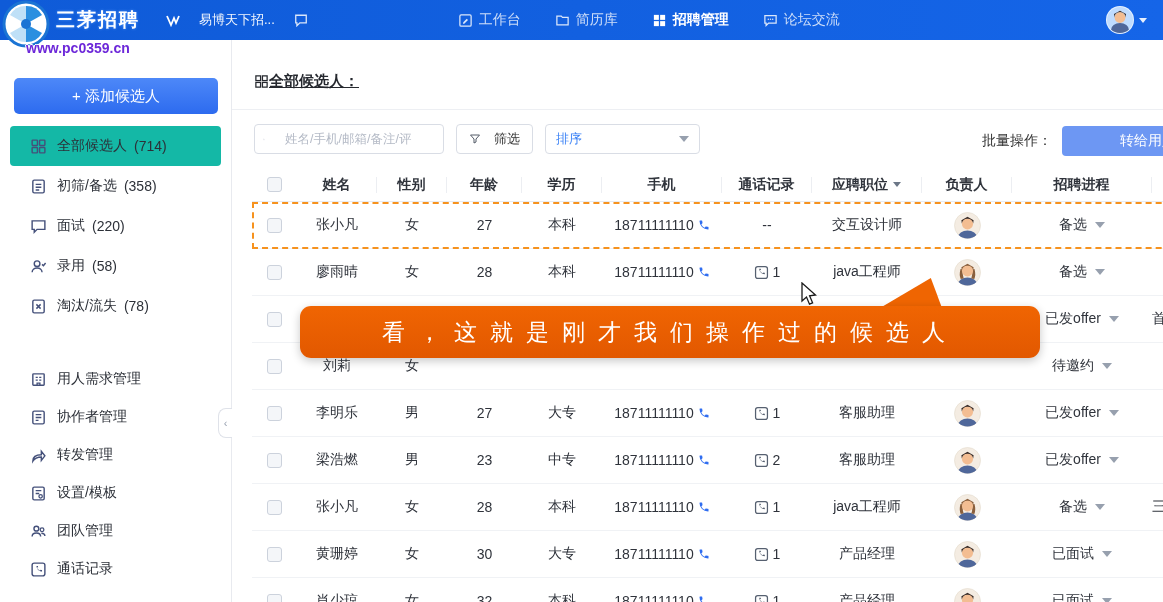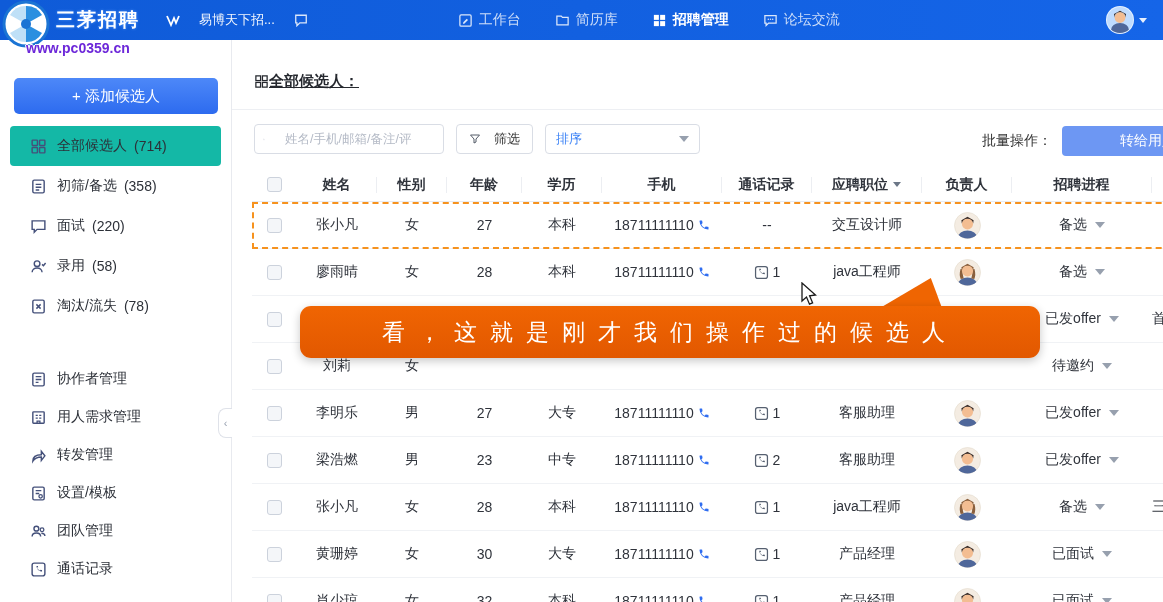--- a/index.html
+++ b/index.html
@@ -193,31 +193,31 @@
         <path d="M9 9l6 6M15 9l-6 6" stroke="#44507a" stroke-width="2" fill="none"></path>
       </svg>
       <span class="lbl">淘汰/流失</span>
       <span class="cnt">(78)</span>
     </div>
   </div>
 
   <div class="mlist">
     <div class="sitem">
       <svg class="sic" viewBox="0 0 24 24">
+        <rect x="4" y="4" width="16" height="16" rx="1" fill="none" stroke="#44507a" stroke-width="2"></rect>
+        <path d="M8 9h3M13 9h3M8 13h3M13 13h3M10 20v-3h4v3" stroke="#44507a" stroke-width="1.8" fill="none"></path>
+      </svg>
+      <span class="lbl">用人需求管理</span>
+    </div>
+    <div class="sitem">
+      <svg class="sic" viewBox="0 0 24 24">
         <rect x="4" y="3" width="16" height="18" rx="2" fill="none" stroke="#44507a" stroke-width="2"></rect>
         <path d="M8 8h8M8 12h8M8 16h4" stroke="#44507a" stroke-width="1.8" fill="none"></path>
       </svg>
       <span class="lbl">协作者管理</span>
-    </div>
-    <div class="sitem">
-      <svg class="sic" viewBox="0 0 24 24">
-        <rect x="4" y="4" width="16" height="16" rx="1" fill="none" stroke="#44507a" stroke-width="2"></rect>
-        <path d="M8 9h3M13 9h3M8 13h3M13 13h3M10 20v-3h4v3" stroke="#44507a" stroke-width="1.8" fill="none"></path>
-      </svg>
-      <span class="lbl">用人需求管理</span>
     </div>
     <div class="sitem">
       <svg class="sic" viewBox="0 0 24 24">
         <path d="M4 20c0-8 8-9 12-9V6l5 6.5L16 19v-5c-4 0-9 1-12 6z" fill="none" stroke="#44507a" stroke-width="2"></path>
       </svg>
       <span class="lbl">转发管理</span>
     </div>
     <div class="sitem">
       <svg class="sic" viewBox="0 0 24 24">
         <rect x="4" y="3" width="16" height="18" rx="2" fill="none" stroke="#44507a" stroke-width="2"></rect>

